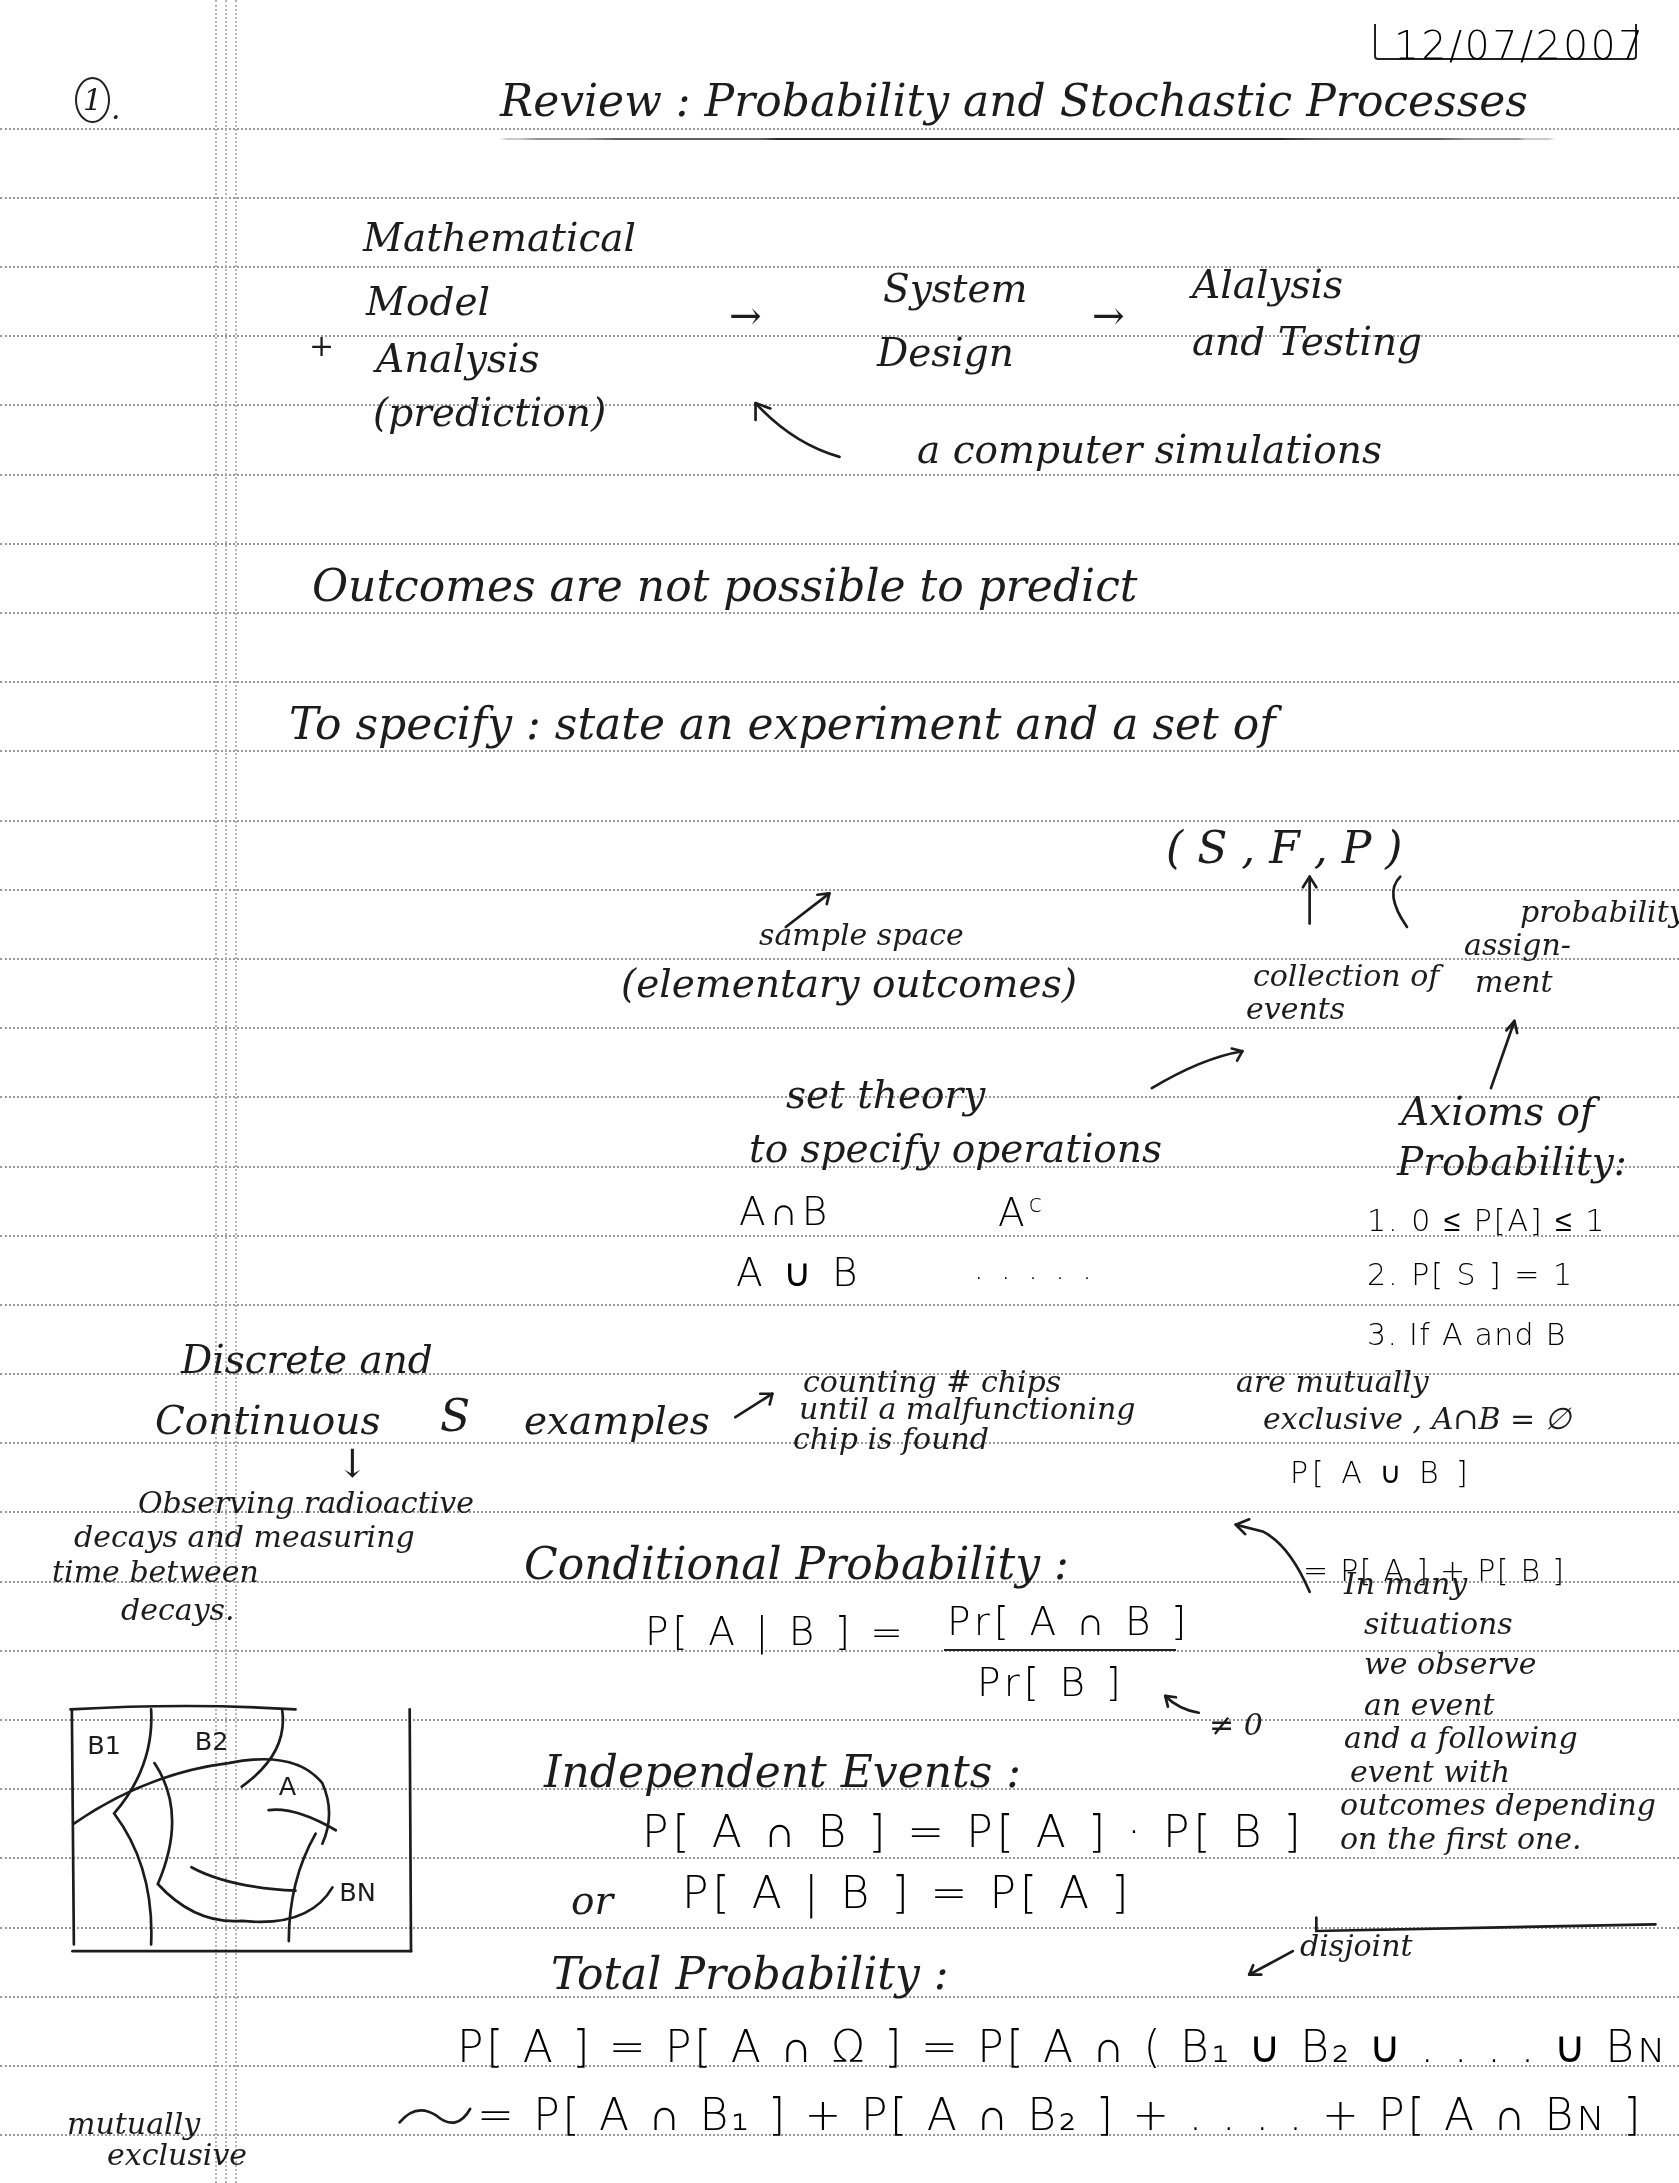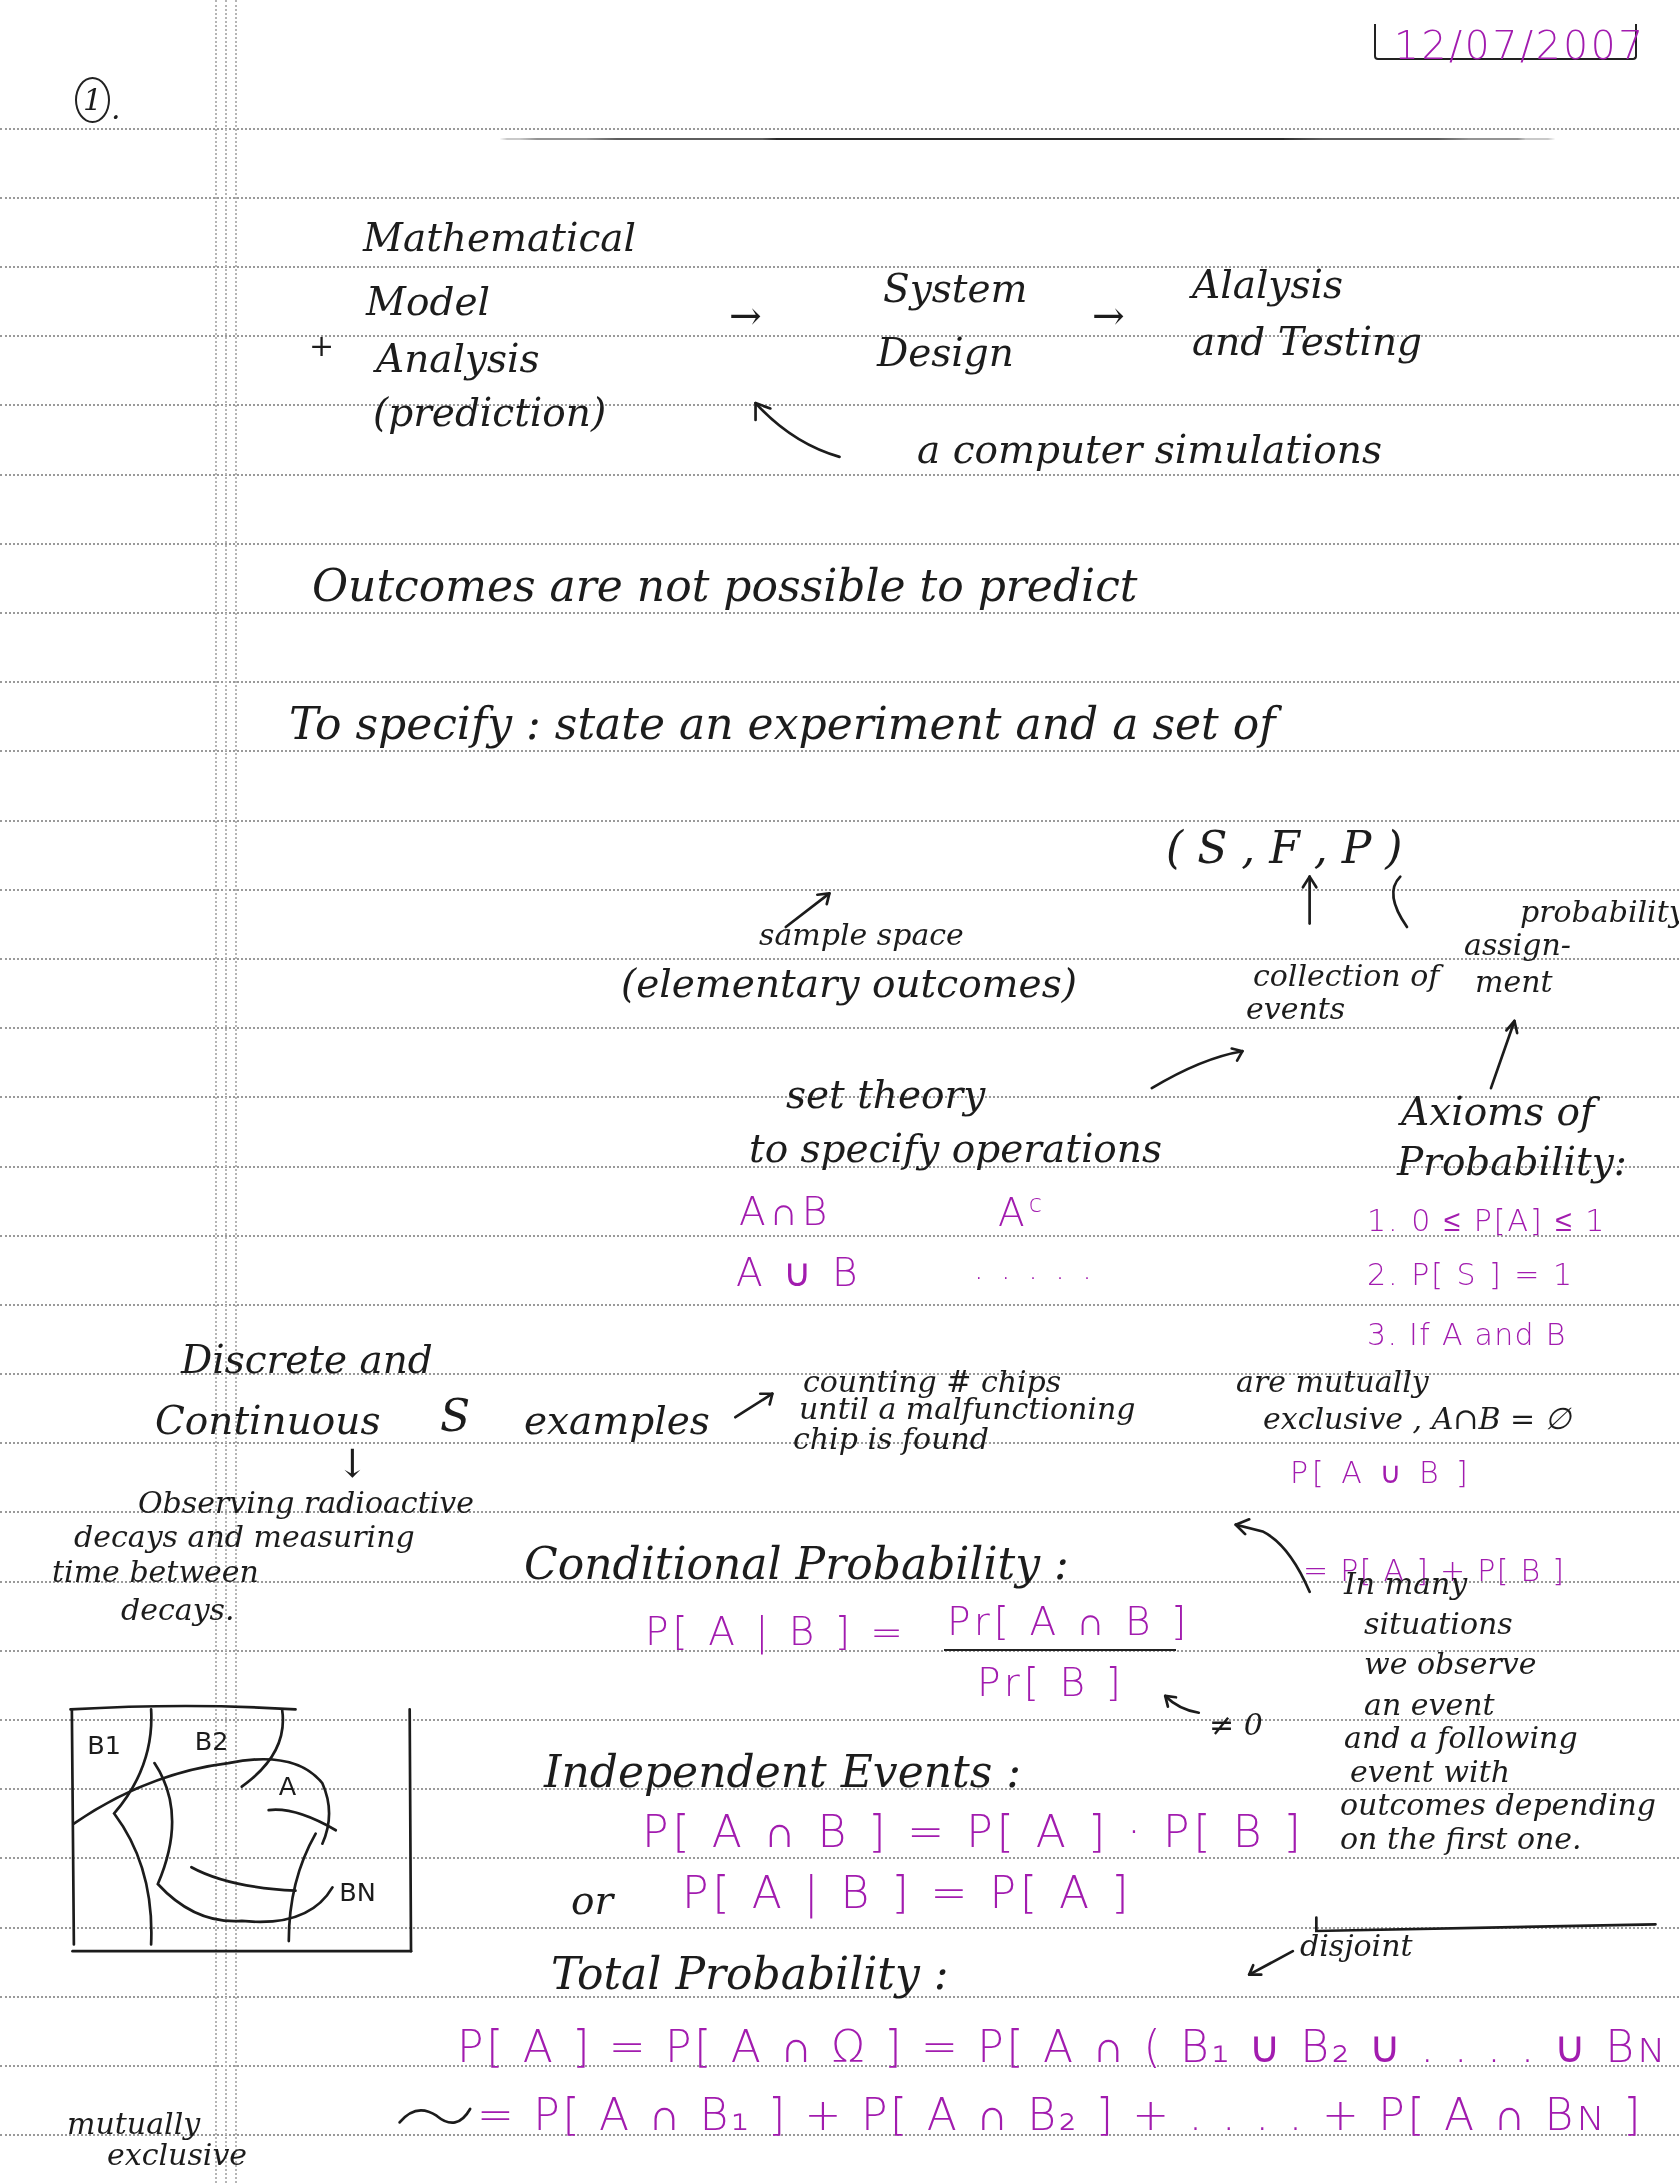--- a/index.html
+++ b/index.html
@@ -20,21 +20,21 @@
     border-left: 2px dotted #b5b5b5;
   }
   .hw {
     position: absolute; white-space: nowrap;
     font-family: "DejaVu Serif", serif;
     font-style: italic; color: #1c1c1c; line-height: 1;
   }
   .print {
     position: absolute; white-space: nowrap;
     font-family: "DejaVu Sans", sans-serif;
-    color: #a21caf; line-height: 1; font-weight: 300;
+    color: #000000; line-height: 1; font-weight: 300;
     letter-spacing: 4px;
   }
   .small { font-size: 30px; }
   .med { font-size: 39px; }
   .big { font-size: 44px; }
   .underline-wavy {
     position: absolute; height: 0; border-top: 2.7px solid #2a2a2a;
     border-radius: 50%;
   }
   svg.overlay { position: absolute; left: 0; top: 0; }
@@ -92,20 +92,21 @@
   <div class="margin-line" style="left:235px"></div>
 
   <div class="circle-num">
     <span>1</span>
   </div>
   <span class="hw small" style="left:111px;top:94px">.</span>
 
   <div class="datebox"></div>
   <span class="print med" style="left:1394px;top:25.5px;letter-spacing:2.7px">12/07/2007</span>
 
+  <span class="hw big" style="left:500px;top:79px">Review : Probability and Stochastic Processes</span>
   <div class="underline-wavy" style="left:497px;top:138px;width:1061px"></div>
 
   <span class="hw med" style="left:363px;top:218px">Mathematical</span>
   <span class="hw med" style="left:366px;top:282px">Model</span>
   <span class="hw small" style="left:309px;top:331px">+</span>
   <span class="hw med" style="left:376px;top:339px">Analysis</span>
   <span class="hw med" style="left:373px;top:393px">(prediction)</span>
   <span class="hw med" style="left:729px;top:296px">→</span>
   <span class="hw med" style="left:883px;top:269px">System</span>
   <span class="hw med" style="left:877px;top:333px">Design</span>

